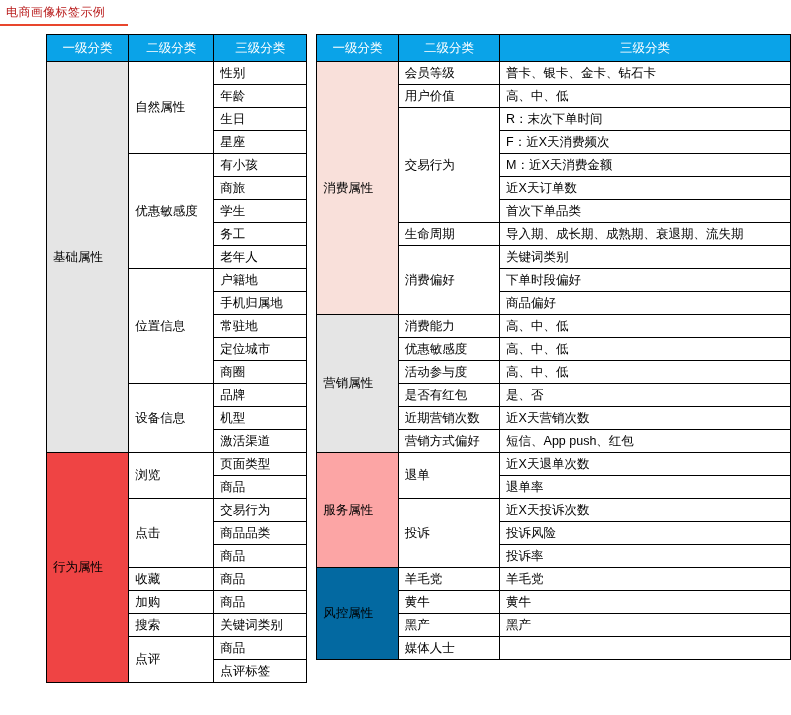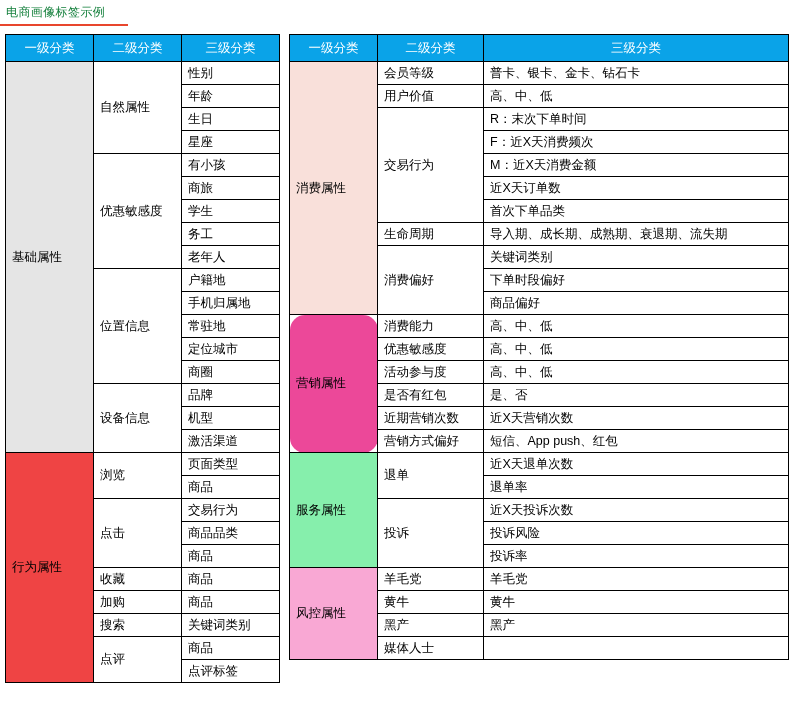--- a/index.html
+++ b/index.html
@@ -10,32 +10,33 @@
   body {
     width: 791px;
     height: 715px;
     font-family: "Liberation Sans", sans-serif;
     color: #000000;
     position: relative;
     overflow: hidden;
   }
   .title {
     font-size: 12px;
-    color: #15803d;
+    color: #b91c1c;
     padding: 4px 0 3px 6px;
     border-bottom: 2px solid #e8462d;
     width: 128px;
     box-sizing: border-box;
     letter-spacing: 0.4px;
   }
   .wrap {
     display: flex;
     align-items: flex-start;
     padding: 8px 0 0 5px;
     gap: 9px;
+    margin-left: 41px;
   }
   table {
     border-collapse: collapse;
     table-layout: fixed;
   }
   td, th {
     border: 1px solid #000000;
     font-size: 12.5px;
     padding: 0 6px;
     height: 23px;
@@ -227,21 +228,21 @@
           <td rowspan="3">消费偏好</td>
           <td>关键词类别</td>
         </tr>
         <tr>
           <td>下单时段偏好</td>
         </tr>
         <tr>
           <td>商品偏好</td>
         </tr>
         <tr>
-          <td rowspan="6" class="c-level1" style="background: #ec4899; border-radius: 15px;">营销属性</td>
+          <td rowspan="6" class="c-level1" style="background: #e5e5e5;">营销属性</td>
           <td rowspan="1">消费能力</td>
           <td>高、中、低</td>
         </tr>
         <tr>
           <td rowspan="1">优惠敏感度</td>
           <td>高、中、低</td>
         </tr>
         <tr>
           <td rowspan="1">活动参与度</td>
           <td>高、中、低</td>
@@ -252,39 +253,39 @@
         </tr>
         <tr>
           <td rowspan="1">近期营销次数</td>
           <td>近X天营销次数</td>
         </tr>
         <tr>
           <td rowspan="1">营销方式偏好</td>
           <td>短信、App push、红包</td>
         </tr>
         <tr>
-          <td rowspan="5" class="c-level1" style="background: #86efac;">服务属性</td>
+          <td rowspan="5" class="c-level1" style="background: #fca5a5;">服务属性</td>
           <td rowspan="2">退单</td>
           <td>近X天退单次数</td>
         </tr>
         <tr>
           <td>退单率</td>
         </tr>
         <tr>
           <td rowspan="3">投诉</td>
           <td>近X天投诉次数</td>
         </tr>
         <tr>
           <td>投诉风险</td>
         </tr>
         <tr>
           <td>投诉率</td>
         </tr>
         <tr>
-          <td rowspan="4" class="c-level1" style="background: #f9a8d4;">风控属性</td>
+          <td rowspan="4" class="c-level1" style="background: #0369a1;">风控属性</td>
           <td rowspan="1">羊毛党</td>
           <td>羊毛党</td>
         </tr>
         <tr>
           <td rowspan="1">黄牛</td>
           <td>黄牛</td>
         </tr>
         <tr>
           <td rowspan="1">黑产</td>
           <td>黑产</td>

